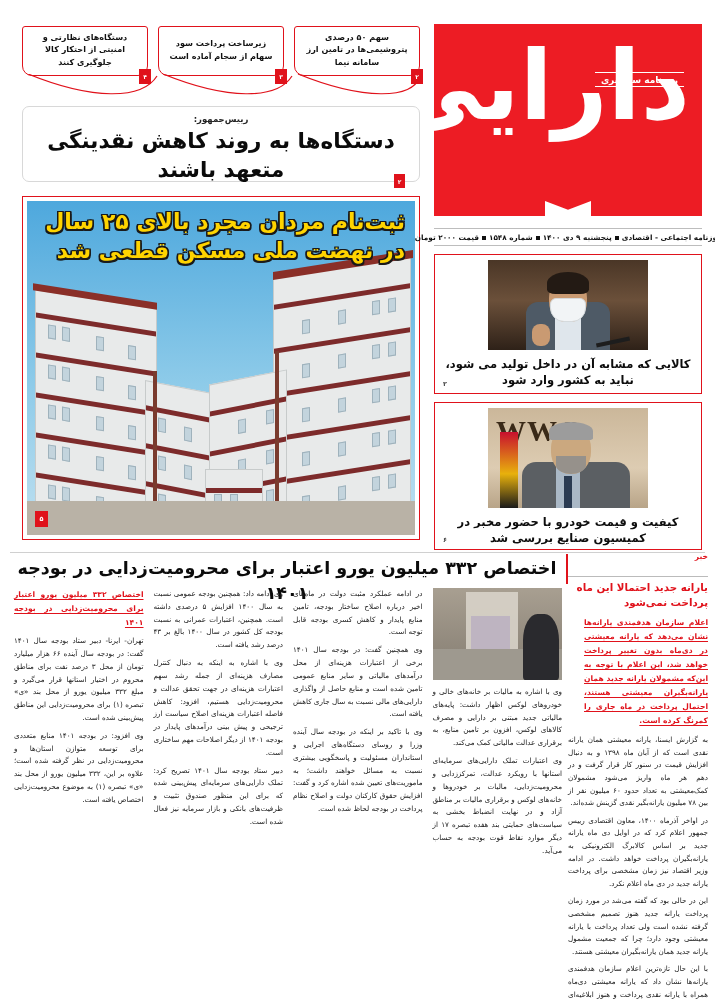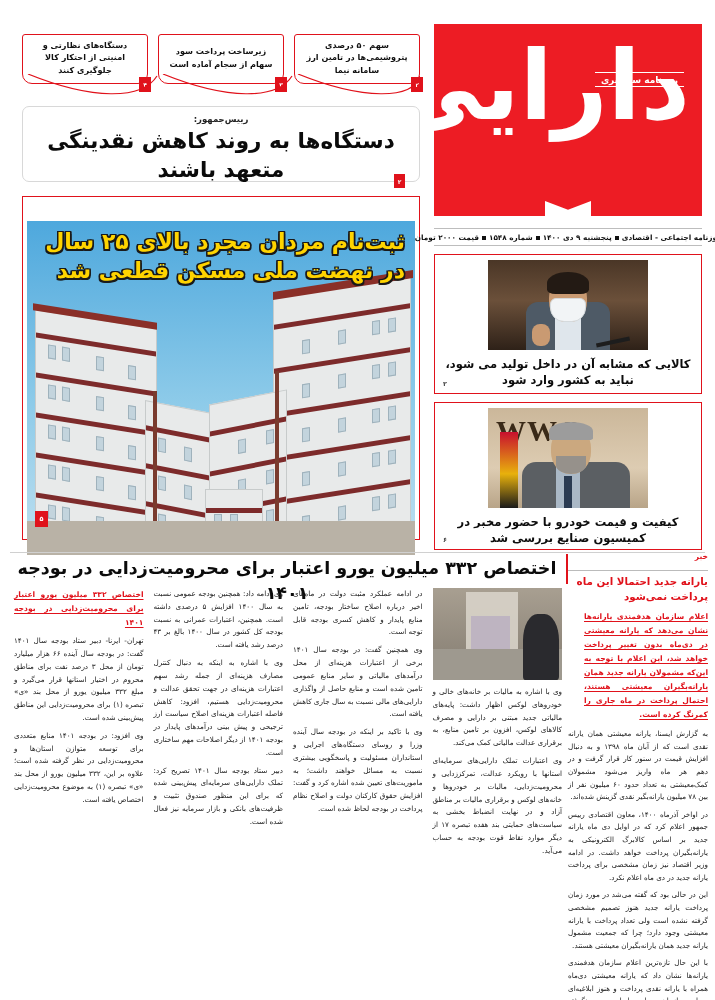--- a/index.html
+++ b/index.html
@@ -7,21 +7,21 @@
   body{
     width:715px;height:1000px;overflow:hidden;position:relative;
     font-family:"DejaVu Sans","Liberation Sans",sans-serif;
     color:#1a1a1a;direction:rtl;
   }
   .page{position:relative;width:715px;height:1000px;background:#fff;}
 
   
   .teasers{
     position:absolute;left:22px;top:26px;width:398px;height:66px;
-    display:flex;flex-direction:row-reverse;justify-content:space-between;align-items:center;
+    display:flex;flex-direction:row-reverse;justify-content:space-between;
   }
   .teaser{
     position:relative;width:126px;height:50px;
     border:1.3px solid #e0121b;border-radius:3px 3px 10px 10px;
     background:#fff;box-sizing:border-box;
     display:flex;align-items:center;justify-content:center;
     padding:3px 6px 6px 6px;
   }
   .teaser .t-text{
     font-size:8.1px;line-height:1.5;font-weight:bold;text-align:center;
@@ -55,21 +55,21 @@
     position:absolute;right:14px;bottom:-7px;width:11px;height:14px;
     background:#e0121b;color:#fff;font-size:6px;font-weight:bold;
     display:flex;align-items:center;justify-content:center;
   }
 
   
   .photobox{
     position:absolute;left:22px;top:196px;width:398px;height:344px;
     border:1.7px solid #e0121b;background:#fff;box-sizing:border-box;padding:4px;
   }
-  .photo-inner{position:relative;width:100%;height:100%;overflow:hidden;background:#1d4ed8;margin-top:20px;}
+  .photo-inner{position:relative;width:100%;height:100%;overflow:hidden;background:#1d4ed8;}
   .sky{position:absolute;inset:0;background:linear-gradient(180deg,#4ea8dd 0%,#8ecbe9 55%,#bfe0f0 100%);}
   .bldg{position:absolute;background:#e8eaea;border:1px solid #c7cbcb;}
   .bldg .band{position:absolute;left:0;right:0;height:5px;background:#7d2b2b;}
   .bldg .win{position:absolute;width:6px;height:12px;background:#c3d4dd;border:1px solid #9fb2bc;}
   .roof{position:absolute;background:#8a2f28;}
   .ground{position:absolute;left:0;right:0;bottom:0;height:34px;background:#b9b2a6;}
   .pole{position:absolute;width:4px;background:#7a3b2e;}
   .photo-headline{
     position:absolute;right:10px;top:6px;left:10px;z-index:6;
     font-size:22px;font-weight:bold;line-height:1.32;text-align:right;
@@ -162,21 +162,21 @@
     position:absolute;left:14px;top:556px;width:546px;height:26px;
     font-size:17.5px;font-weight:bold;text-align:center;color:#0b0b0b;
     letter-spacing:-0.3px;line-height:1.4;
   }
   .vdiv{position:absolute;left:566px;top:554px;width:1.6px;height:30px;background:#e0121b;}
 
   
   .newsrail{position:absolute;left:568px;top:552px;width:140px;height:444px;}
   .news-label{
     font-size:7.5px;font-weight:bold;color:#e0121b;text-align:right;
-    border-bottom:0.9px solid #bbb;padding-bottom:9px;margin-bottom:3px;
+    border-bottom:0.9px solid #bbb;padding-bottom:15px;margin-bottom:3px;
   }
   .news-title{
     font-size:10.3px;font-weight:bold;color:#e0121b;text-align:right;
     line-height:1.45;margin-bottom:6px;letter-spacing:-0.2px;
   }
   .news-lead{
     font-size:7.6px;font-weight:bold;color:#e0121b;text-align:justify;
     line-height:1.85;text-decoration:underline;text-underline-offset:2px;
     margin-bottom:6px;
     margin-left:16px;

